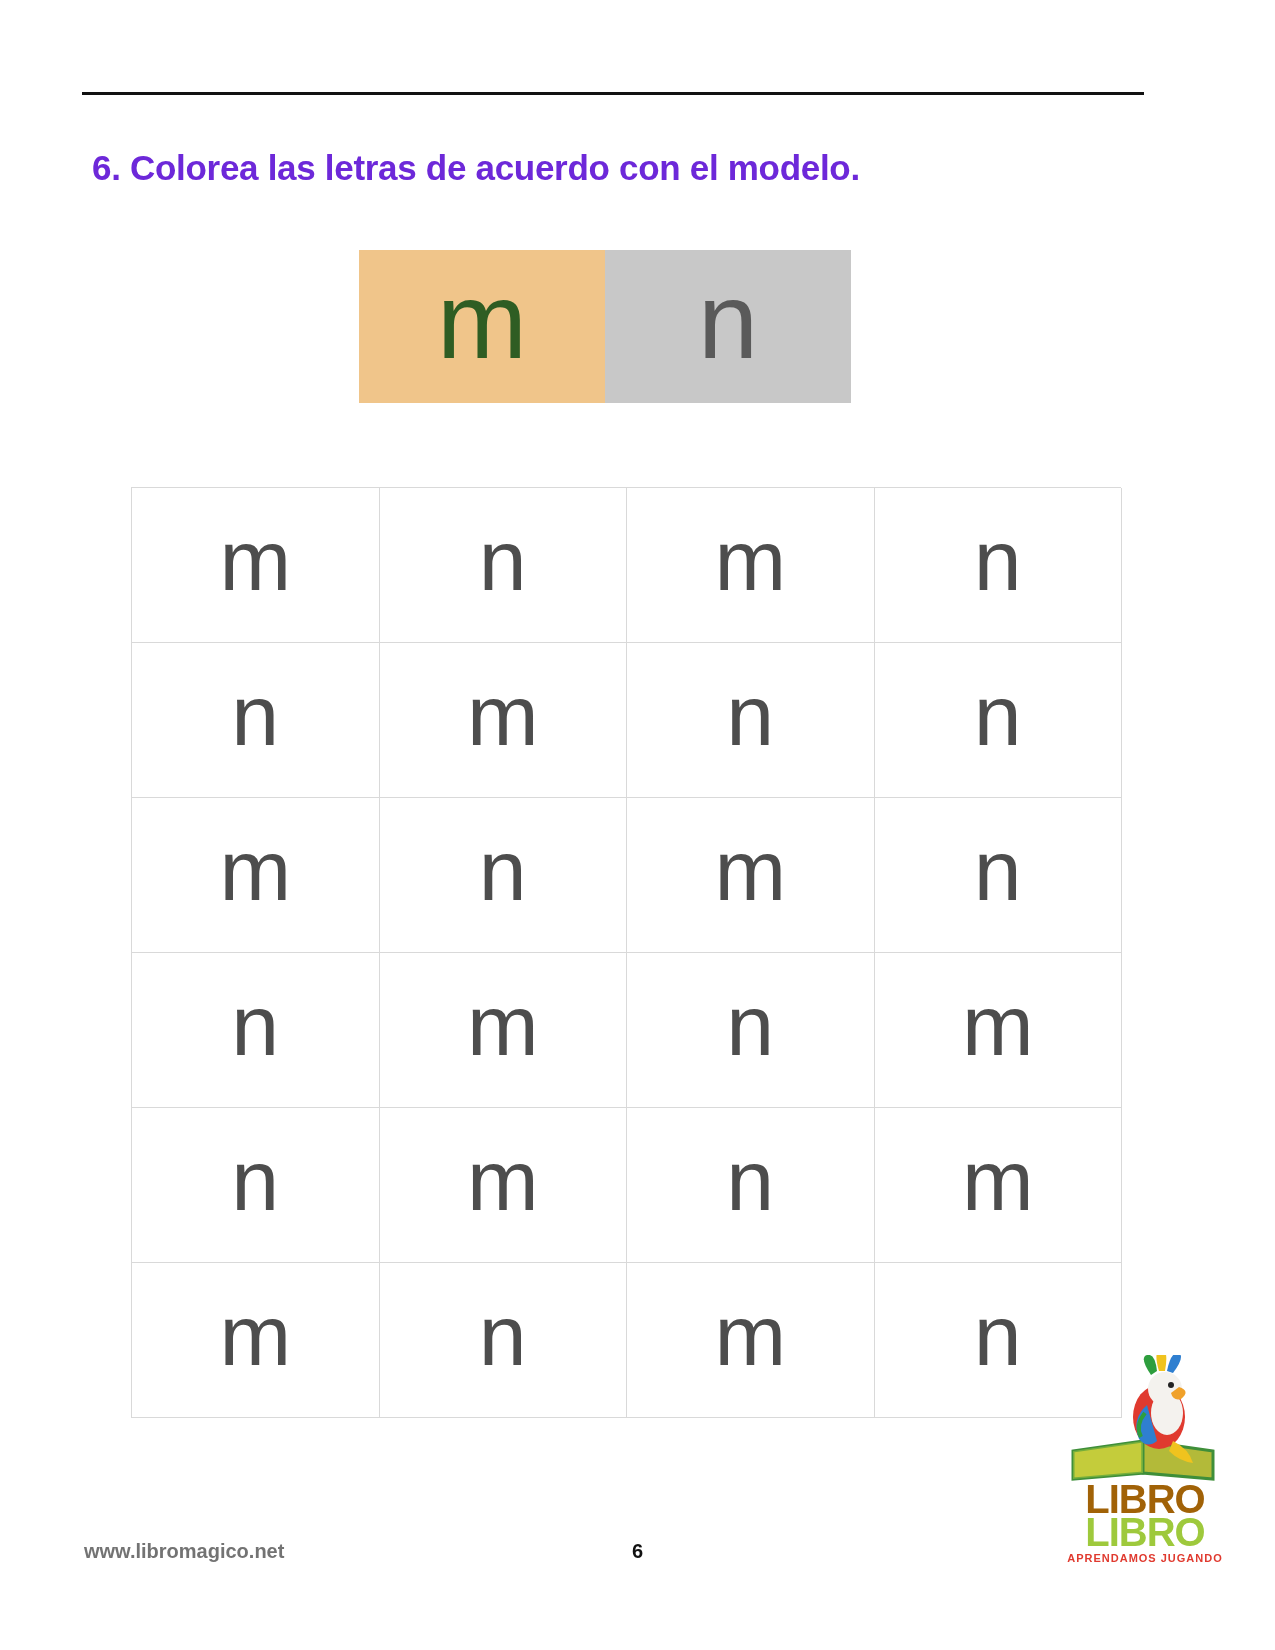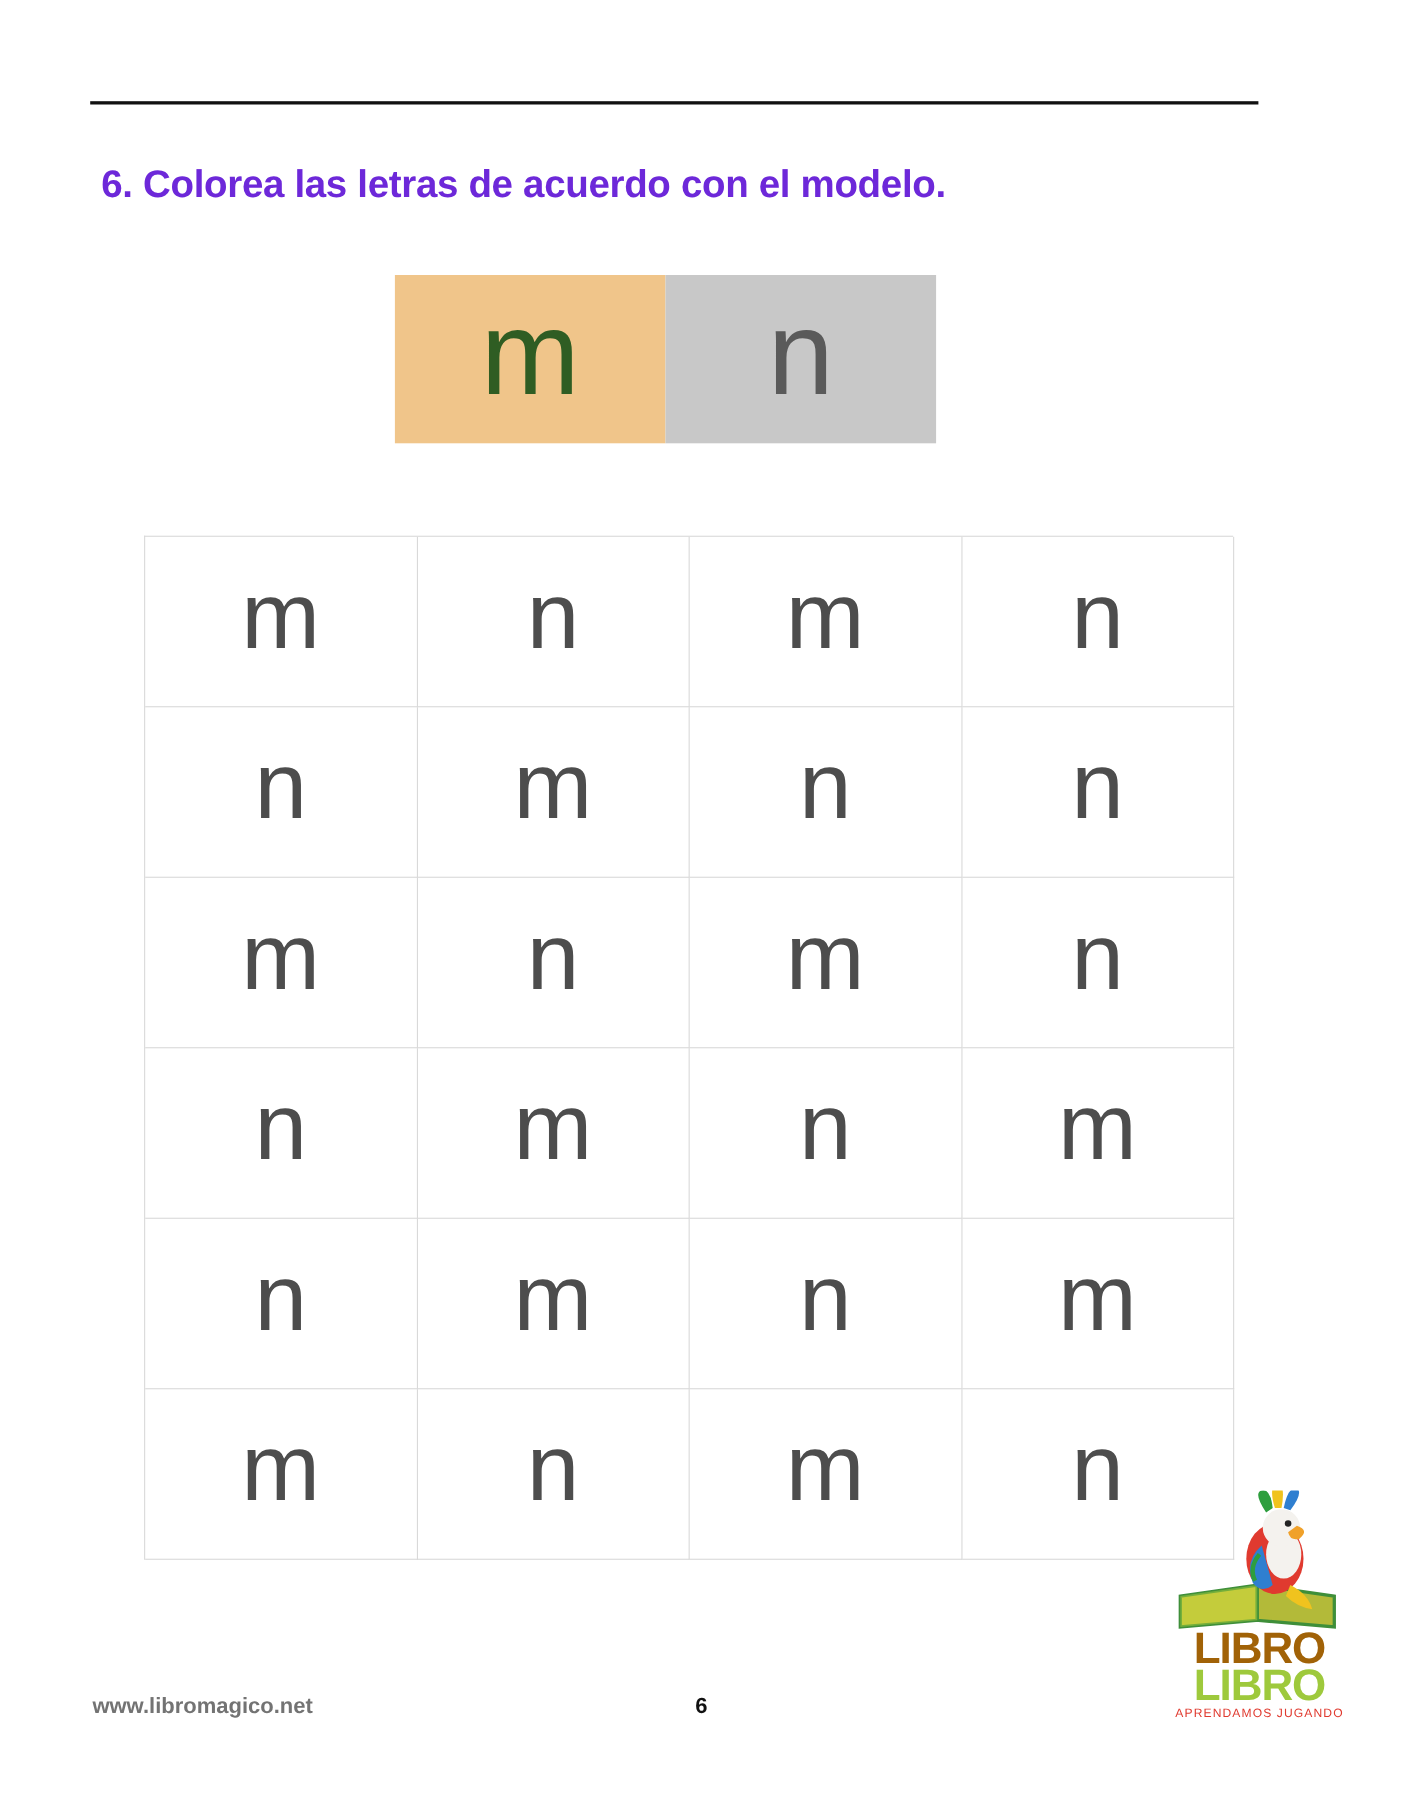--- a/index.html
+++ b/index.html
@@ -166,21 +166,21 @@
   .logo-line2 {
     font-family: "Liberation Sans", sans-serif;
     font-weight: bold;
     font-size: 40px;
     letter-spacing: -1px;
     color: #9ec93c;
     display: block;
   }
   .logo-tag {
     font-family: "Liberation Sans", sans-serif;
-    font-weight: normal;
+    font-weight: bold;
     font-size: 11px;
     letter-spacing: 1px;
     color: #e03a2f;
     display: block;
     margin-top: 5px;
   }
 </style>
 </head>
 <body>
 

